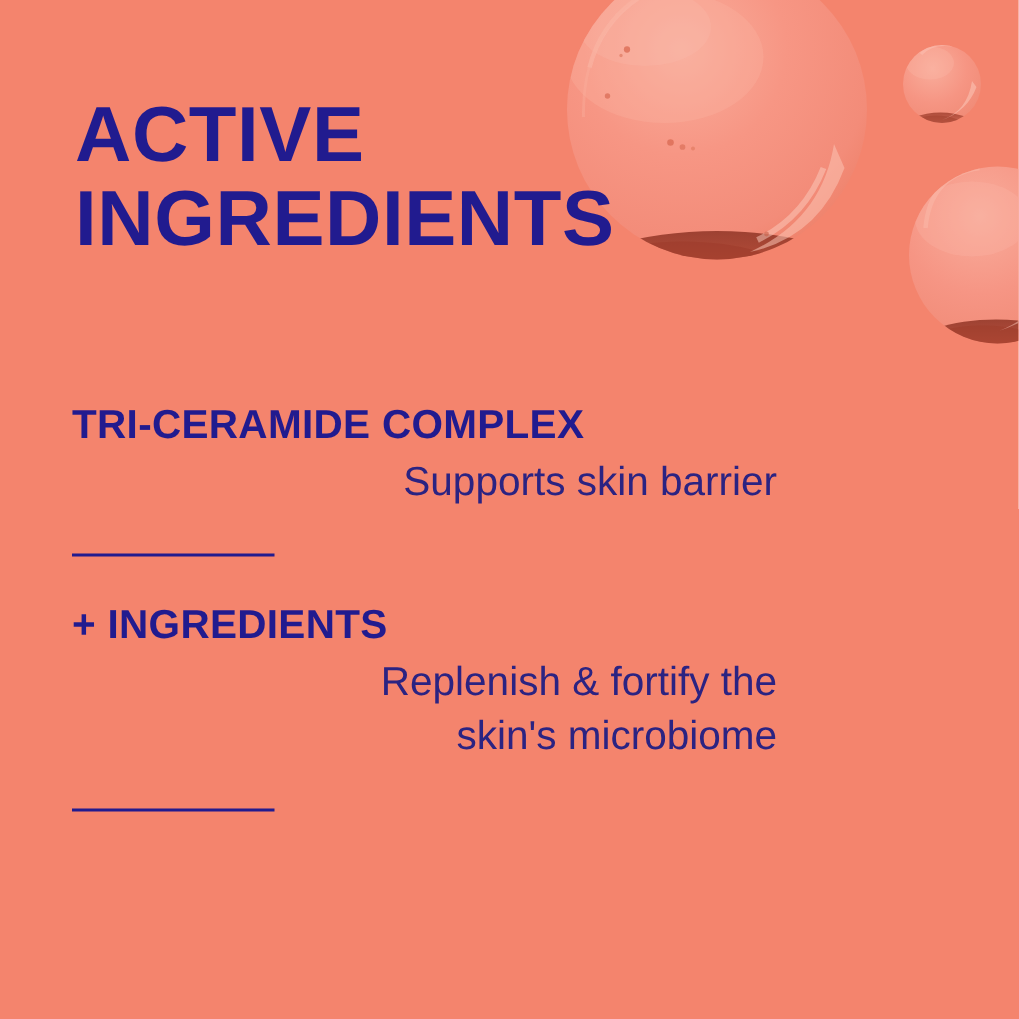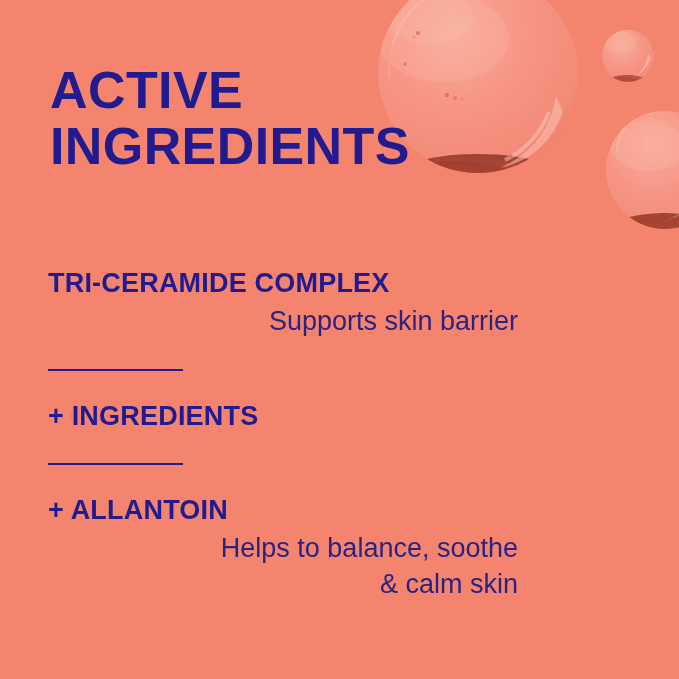--- a/index.html
+++ b/index.html
@@ -196,26 +196,23 @@
       <p class="ing-name">TRI-CERAMIDE COMPLEX</p>
       <p class="ing-desc">Supports skin barrier</p>
     </div>
 
     <div class="gap-after-block-1"></div>
     <hr class="divider">
     <div class="gap-after-rule-1"></div>
 
     <div class="ingredient">
       <p class="ing-name">+ INGREDIENTS</p>
+      <p class="ing-desc">Replenish &amp; fortify the
+skin's microbiome</p>
     </div>
 
     <div class="gap-after-block-2"></div>
     <hr class="divider">
     <div class="gap-after-rule-2"></div>
 
-    <div class="ingredient">
-      <p class="ing-name">+ ALLANTOIN</p>
-      <p class="ing-desc">Helps to balance, soothe
-&amp; calm skin</p>
-    </div>
 
   </div>
 </div>
 
 </body></html>

